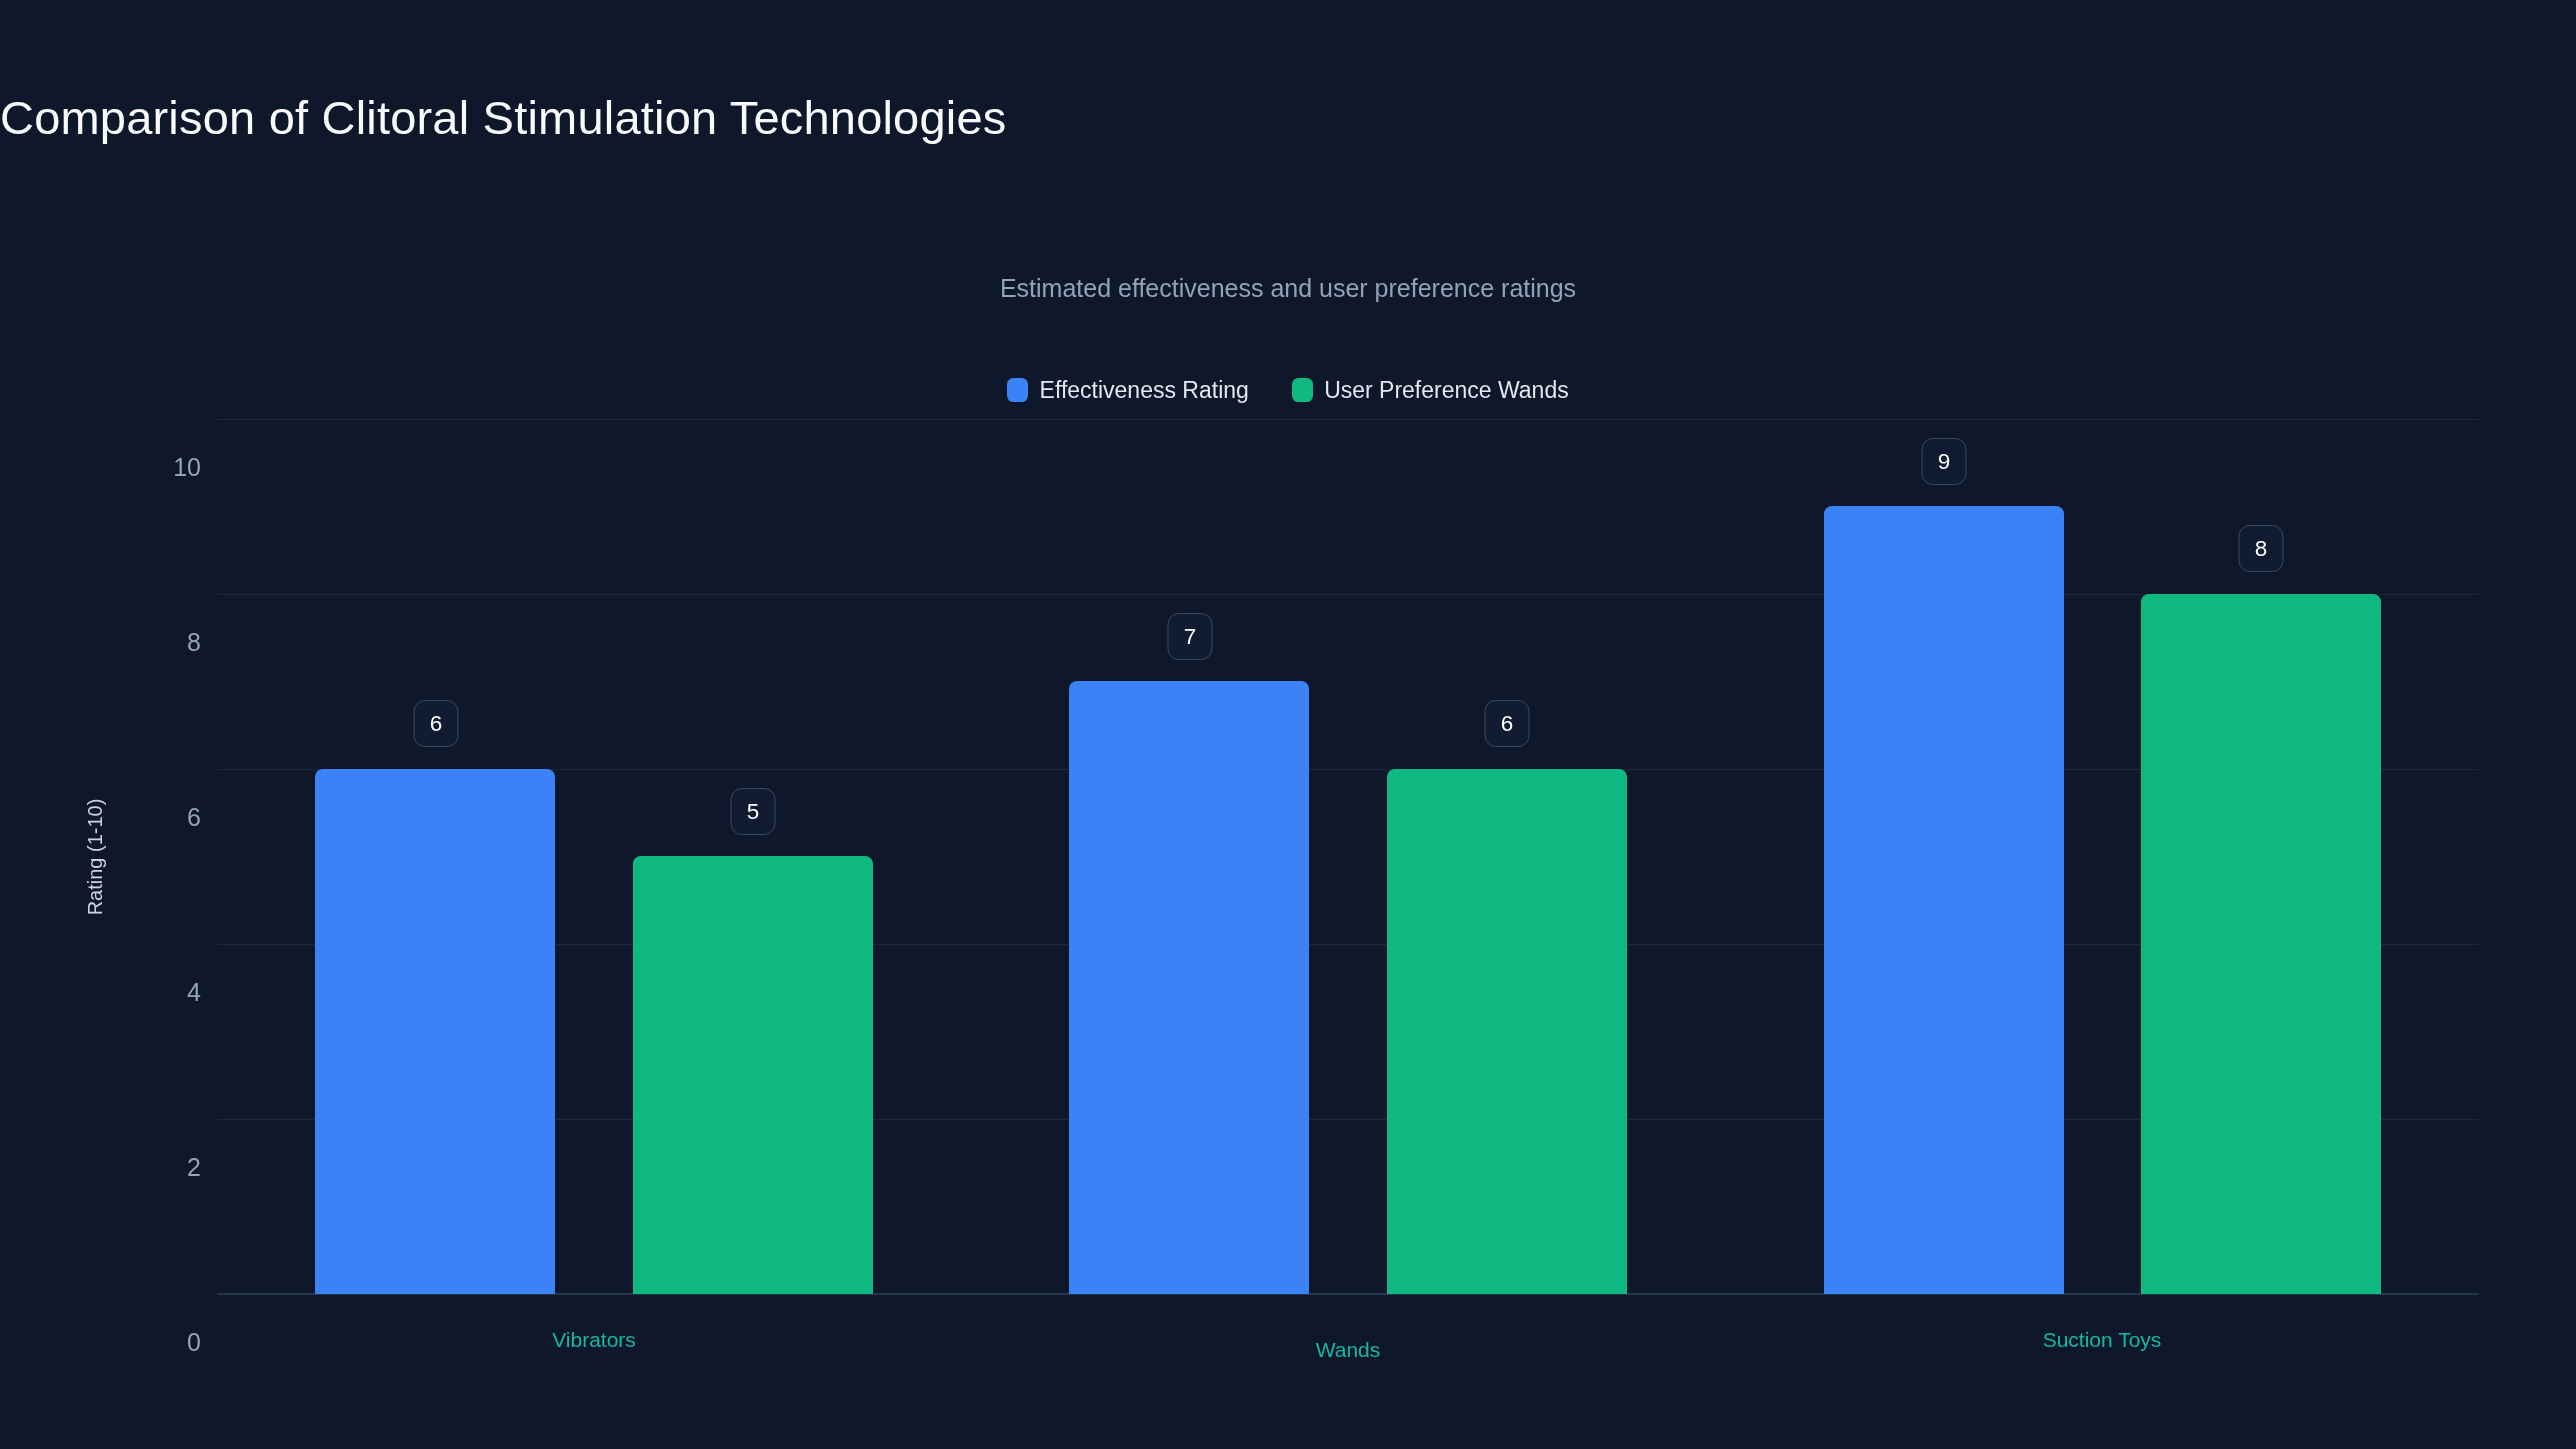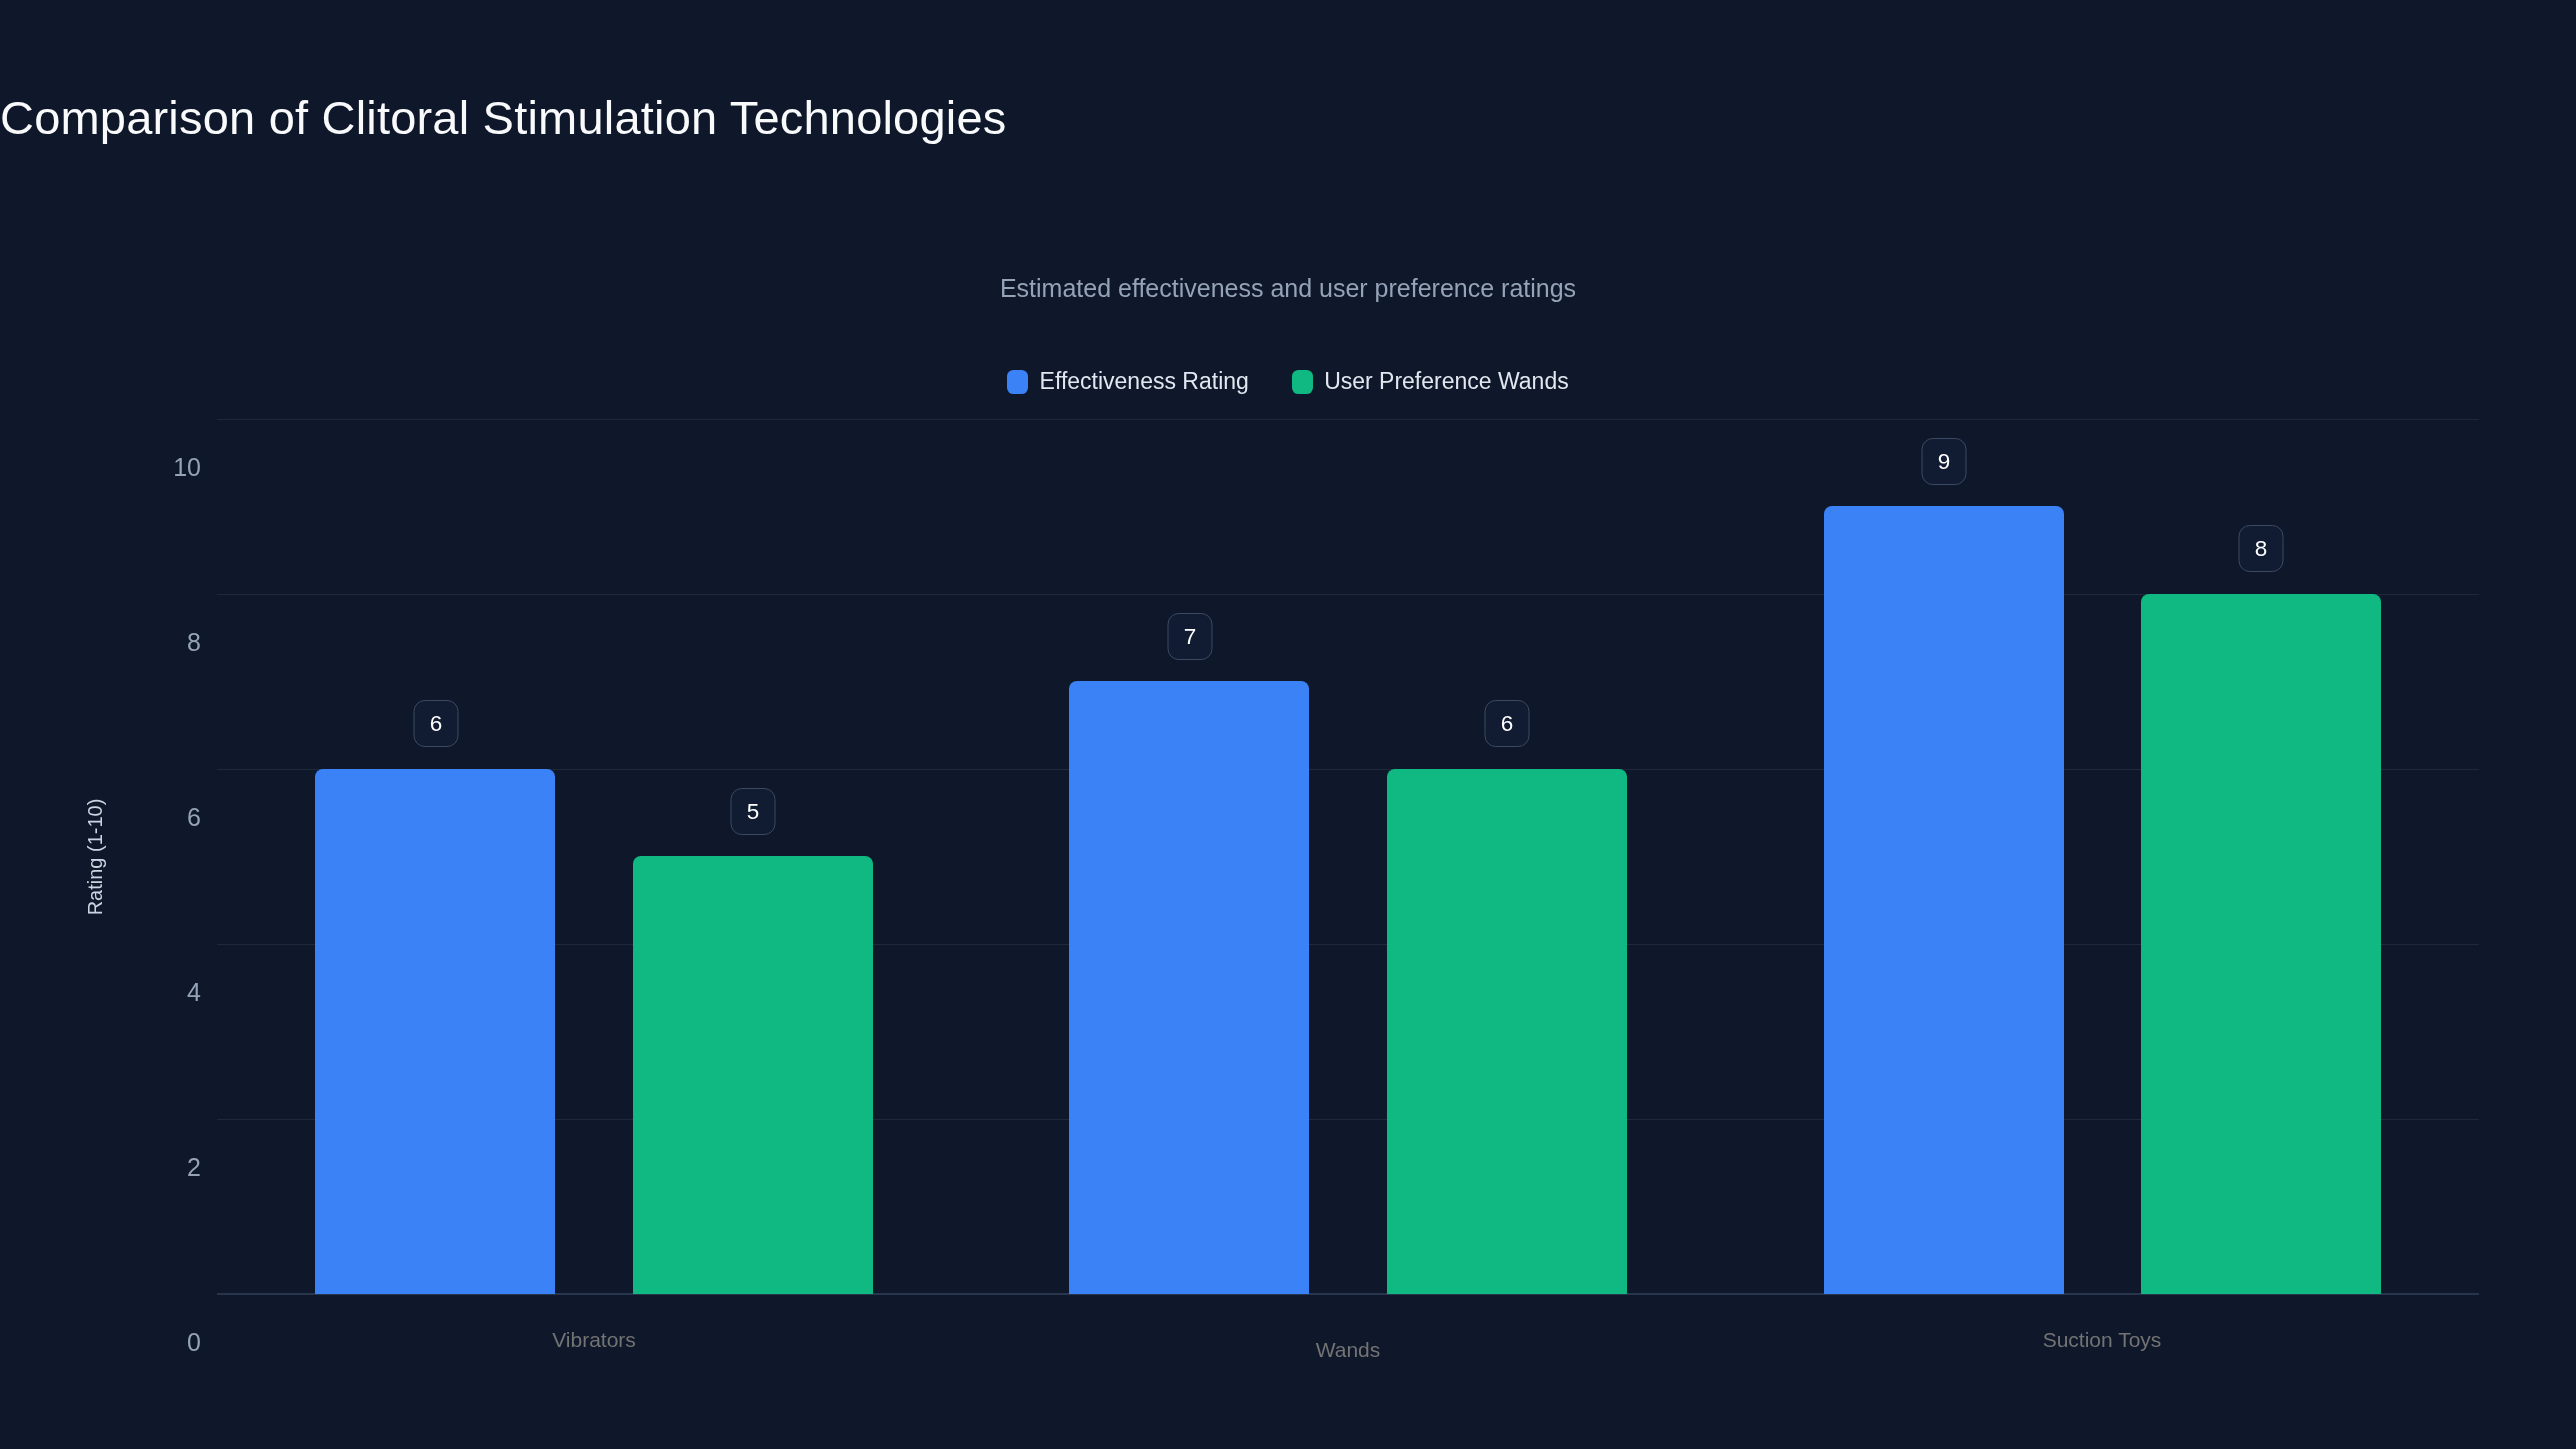--- a/index.html
+++ b/index.html
@@ -50,21 +50,21 @@
     left: 0;
     width: 2576px;
     display: flex;
     justify-content: center;
     align-items: center;
     gap: 43px;
     height: 32px;
   }
   .legend-item {
     display: flex;
-    align-items: flex-start;
+    align-items: flex-end;
     gap: 11.3px;
     height: 32px;
   }
   .legend-swatch {
     width: 21px;
     height: 24px;
     border-radius: 6.4px;
     flex: none;
   }
   .legend-label {
@@ -142,21 +142,21 @@
     align-items: center;
     justify-content: center;
   }
 
   
   .xlabel {
     position: absolute;
     transform: translateX(-50%);
     top: 1328px;
     font-size: 21px;
-    color: #737373;
+    color: #14b8a6;
     white-space: nowrap;
   }
 </style>
 </head>
 <body>
 
 <div id="root">
 
   <div class="chart-title">Comparison of Clitoral Stimulation Technologies</div>
 

